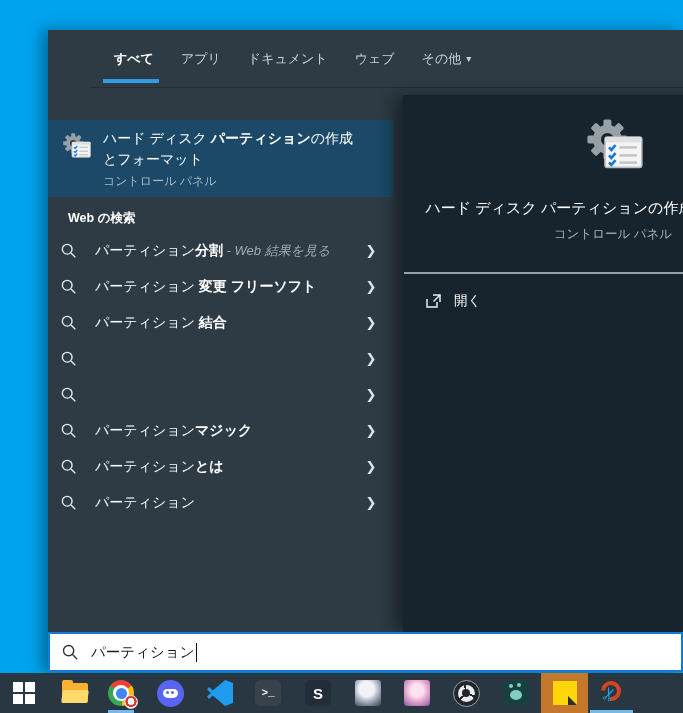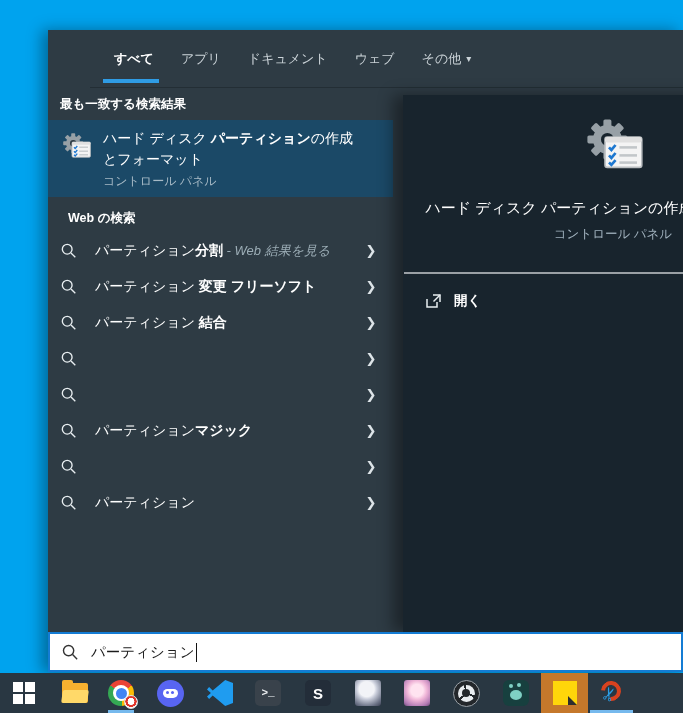--- a/index.html
+++ b/index.html
@@ -40,21 +40,21 @@
 
   
   .right-pane { position:absolute; left:355px; top:65px; width:420px; height:537px;
     background:#18242d; box-shadow:-10px 0 14px rgba(0,0,0,.38); }
   .pv-icon { position:absolute; left:178px; top:18px; width:64px; height:64px; }
   .pv-title { position:absolute; left:0; top:104px; width:420px; text-align:center;
     font-size:15px; color:#fff; white-space:nowrap; }
   .pv-sub { position:absolute; left:0; top:131px; width:420px; text-align:center;
     font-size:12.5px; color:#9fb0bc; }
   .pv-divider { position:absolute; left:1px; top:177px; width:418px; height:2px; background:#9aa0a5; }
-  .pv-open { position:absolute; left:22px; top:194px; height:24px; display:flex; align-items:center; gap:12px; cursor:default;font-weight:bold; }
+  .pv-open { position:absolute; left:22px; top:194px; height:24px; display:flex; align-items:center; gap:12px; cursor:default; }
   .pv-open .lbl { font-size:13.5px; color:#fff; }
 
   
   .search-bar { position:absolute; left:0; bottom:0; width:635px; height:40px;
     background:#fff; border:2px solid #147cd4; display:flex; align-items:center; }
   .search-bar .mag { margin-left:11px; width:19px; height:19px; flex:0 0 auto; }
   .search-bar .val { margin-left:11px; font-size:14.5px; color:#1b1b1b; }
   .caret-bar { width:1.5px; height:19px; background:#111; margin-left:1px; animation:blink 1.1s step-end infinite; }
   @keyframes blink { 50% { opacity:0; } }
 
@@ -137,21 +137,20 @@
         <span>ウェブ</span>
       </div>
     <div class="tab">
       <span>その他</span>
       <span class="caret">▾</span>
     </div>
     <div class="tab-underline"></div>
   </div>
 
   <div class="left-pane">
-    <div class="section-header hdr-best">最も一致する検索結果</div>
 
     <div class="best-match">
       <svg class="bm-icon" viewBox="0 0 40 40">
         <g fill="#97a0a6">
           <rect x="14" y="4" width="5" height="25" rx="1" transform="rotate(0 16.5 16.5)"></rect>
           <rect x="14" y="4" width="5" height="25" rx="1" transform="rotate(45 16.5 16.5)"></rect>
           <rect x="14" y="4" width="5" height="25" rx="1" transform="rotate(90 16.5 16.5)"></rect>
           <rect x="14" y="4" width="5" height="25" rx="1" transform="rotate(135 16.5 16.5)"></rect>
           <circle cx="16.5" cy="16.5" r="9"></circle>
         </g>
@@ -227,20 +226,21 @@
           </svg>
           <div class="txt"><span>パーティション</span><b>マジック</b><span class="note"></span></div>
           <div class="chev">❯</div>
         </div>
 
         <div class="sugg-row">
           <svg class="mag" viewBox="0 0 20 20">
             <circle cx="8" cy="8" r="5.4" fill="none" stroke="#e8eef1" stroke-width="1.5"></circle>
             <line x1="12.2" y1="12.2" x2="17" y2="17" stroke="#e8eef1" stroke-width="1.5"></line>
           </svg>
+          <div class="txt"><span>パーティション</span><b>とは</b><span class="note"></span></div>
           <div class="chev">❯</div>
         </div>
 
         <div class="sugg-row">
           <svg class="mag" viewBox="0 0 20 20">
             <circle cx="8" cy="8" r="5.4" fill="none" stroke="#e8eef1" stroke-width="1.5"></circle>
             <line x1="12.2" y1="12.2" x2="17" y2="17" stroke="#e8eef1" stroke-width="1.5"></line>
           </svg>
           <div class="txt"><span>パーティション</span><b></b><span class="note"></span></div>
           <div class="chev">❯</div>

